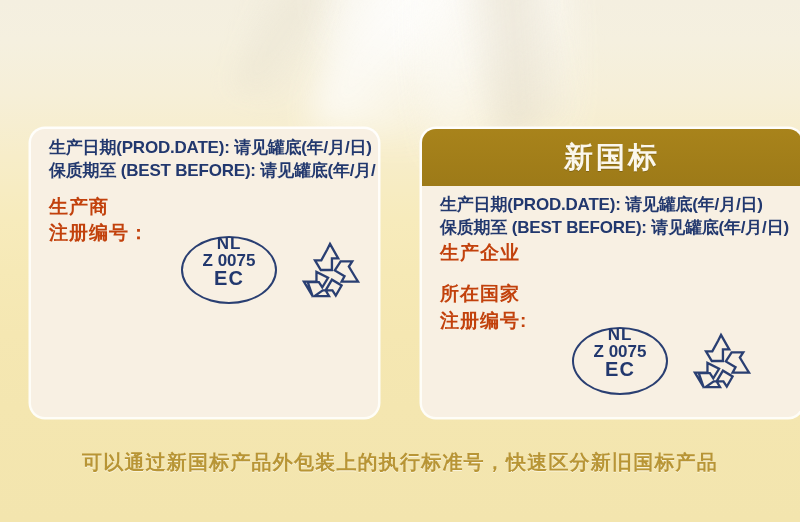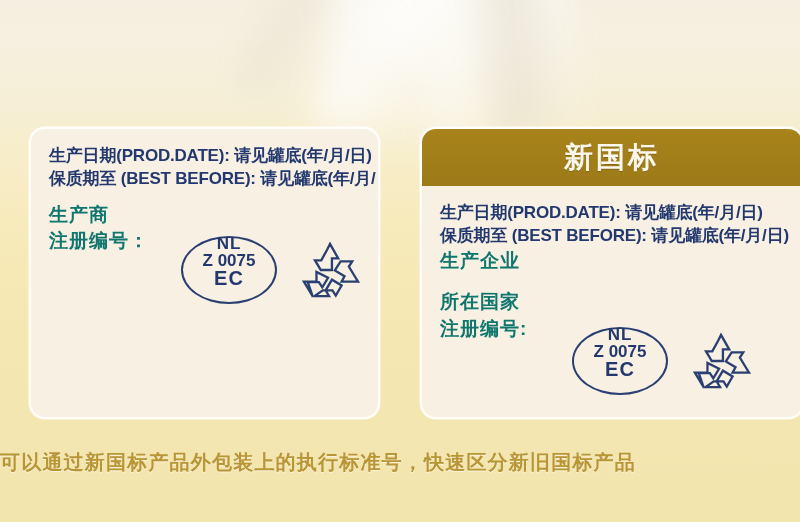--- a/index.html
+++ b/index.html
@@ -58,35 +58,35 @@
     color:#FBF7EC;
     font-size:29px;
     font-weight:bold;
     letter-spacing:3px;
     line-height:1;
     text-shadow:0 1px 0 rgba(0,0,0,.18);
   }
 
   .card-body{
     position:relative;
-    padding:16px 0 0 18px;
+    padding:8px 0 0 18px;
     color:#22386E;
   }
   .line{
     font-size:17px;
     font-weight:bold;
     line-height:1.34;
     white-space:nowrap;
     color:#22386E;
     letter-spacing:-0.2px;
   }
 
   .block-label{
     font-size:19px;font-weight:bold;line-height:1.32;
-    letter-spacing:1px;color:#0f766e;white-space:nowrap;
+    letter-spacing:1px;color:#c2410c;white-space:nowrap;
   }
 
   .hl{
     display:inline-block;
     background:linear-gradient(180deg,#EEC95E 0%,#E6BE4C 100%);
     padding:2px 7px 3px 6px;
     border-radius:2px;
     font-size:19px;font-weight:bold;letter-spacing:0.5px;
     color:#1F3468;
     white-space:nowrap;
@@ -103,20 +103,21 @@
   }
   .oval .l1{font-size:17px;letter-spacing:1px;}
   .oval .l2{font-size:17px;letter-spacing:0px;}
   .oval .l3{font-size:20px;letter-spacing:1px;}
 
   .recycle{width:62px;height:58px;}
   .recycle svg{display:block;}
 
   .caption{
     position:absolute;left:0;right:0;top:449px;
+    text-align:center;
     font-size:20px;font-weight:bold;letter-spacing:1.2px;
     color:#B89535;
     text-shadow:0 1px 0 rgba(255,255,255,.55);
   }
 </style>
 </head>
 <body>
 
 <div id="page">
 

